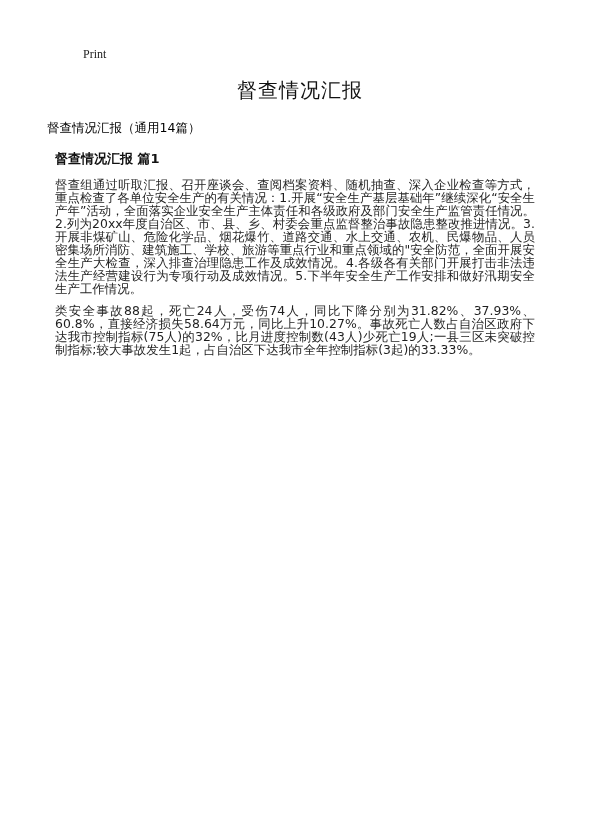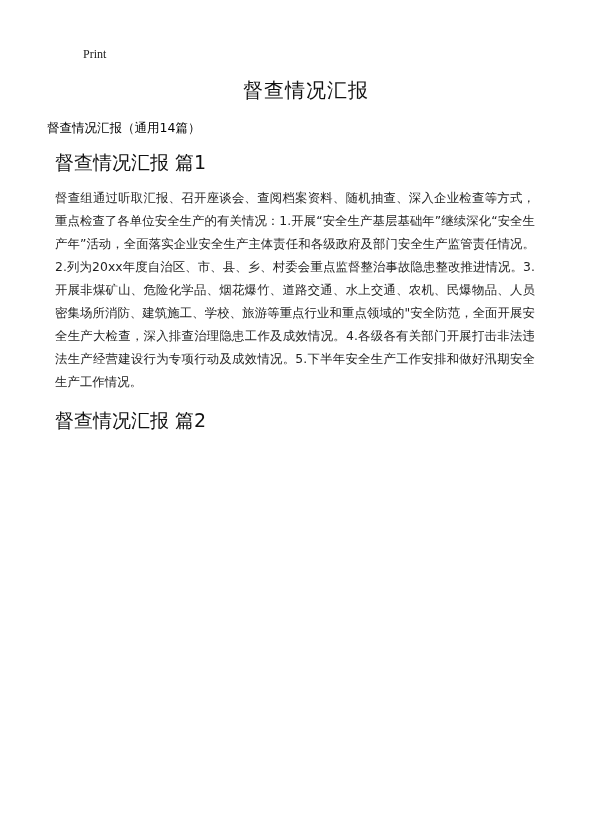--- a/index.html
+++ b/index.html
@@ -1,36 +1,36 @@
 <!DOCTYPE html>
 <html><head>
 <meta charset="utf-8">
 <style>
   html, body { margin: 0; padding: 0; background: #ffffff; }
   body { width: 600px; height: 828px; overflow: hidden; position: relative;
          font-family: "DejaVu Sans", "Liberation Sans", sans-serif; color: #1a1a1a; }
   .print { position: absolute; left: 47px; top: 47px; font-family: "Liberation Serif", "DejaVu Serif", serif;
            font-size: 12px; color: #222; margin-left: 36px; }
-  .title { position: absolute; left: 17px; width: 578px; top: 77px; text-align: center;
+  .title { position: absolute; left: 11px; width: 578px; top: 77px; text-align: center;
            font-size: 20px; letter-spacing: 1px; color: #111; }
   .subtitle { position: absolute; left: 47px; top: 120px; font-size: 12.5px; color: #000000; }
   .content { position: absolute; left: 55px; top: 150px; width: 496px; }
-  .section-heading { font-size: 19px; font-weight: normal; margin: 0 0 10px 0; color: #111; }
-  .para { font-size: 12.4px; line-height: 23px; margin: 0 16px 9px 0; text-align: justify; color: #1f1f1f; letter-spacing: 0.05px; }
+  .section-heading { font-size: 13px; font-weight: bold; margin: 0 0 10px 0; color: #111; }
+  .para { font-size: 12.4px; line-height: 13px; margin: 0 16px 9px 0; text-align: justify; color: #1f1f1f; letter-spacing: 0.05px; }
   .gap { height: 6px; }
 </style>
 </head>
 <body>
 
 <div class="print">Print</div>
 <div class="title">督查情况汇报</div>
 <div class="subtitle">督查情况汇报（通用14篇）</div>
 
 <div class="content">
   <div>
     <div class="section-heading">督查情况汇报 篇1</div>
     <p class="para">督查组通过听取汇报、召开座谈会、查阅档案资料、随机抽查、深入企业检查等方式，重点检查了各单位安全生产的有关情况：1.开展“安全生产基层基础年”继续深化“安全生产年”活动，全面落实企业安全生产主体责任和各级政府及部门安全生产监管责任情况。2.列为20xx年度自治区、市、县、乡、村委会重点监督整治事故隐患整改推进情况。3.开展非煤矿山、危险化学品、烟花爆竹、道路交通、水上交通、农机、民爆物品、人员密集场所消防、建筑施工、学校、旅游等重点行业和重点领域的"安全防范，全面开展安全生产大检查，深入排查治理隐患工作及成效情况。4.各级各有关部门开展打击非法违法生产经营建设行为专项行动及成效情况。5.下半年安全生产工作安排和做好汛期安全生产工作情况。</p>
+    <p class="para">类安全事故88起，死亡24人，受伤74人，同比下降分别为31.82%、37.93%、60.8%，直接经济损失58.64万元，同比上升10.27%。事故死亡人数占自治区政府下达我市控制指标(75人)的32%，比月进度控制数(43人)少死亡19人;一县三区未突破控制指标;较大事故发生1起，占自治区下达我市全年控制指标(3起)的33.33%。</p>
   </div>
   <div class="gap"></div>
   <div>
-    <div class="section-heading">督查情况汇报 篇2</div>
   </div>
 </div>
 
 </body></html>

